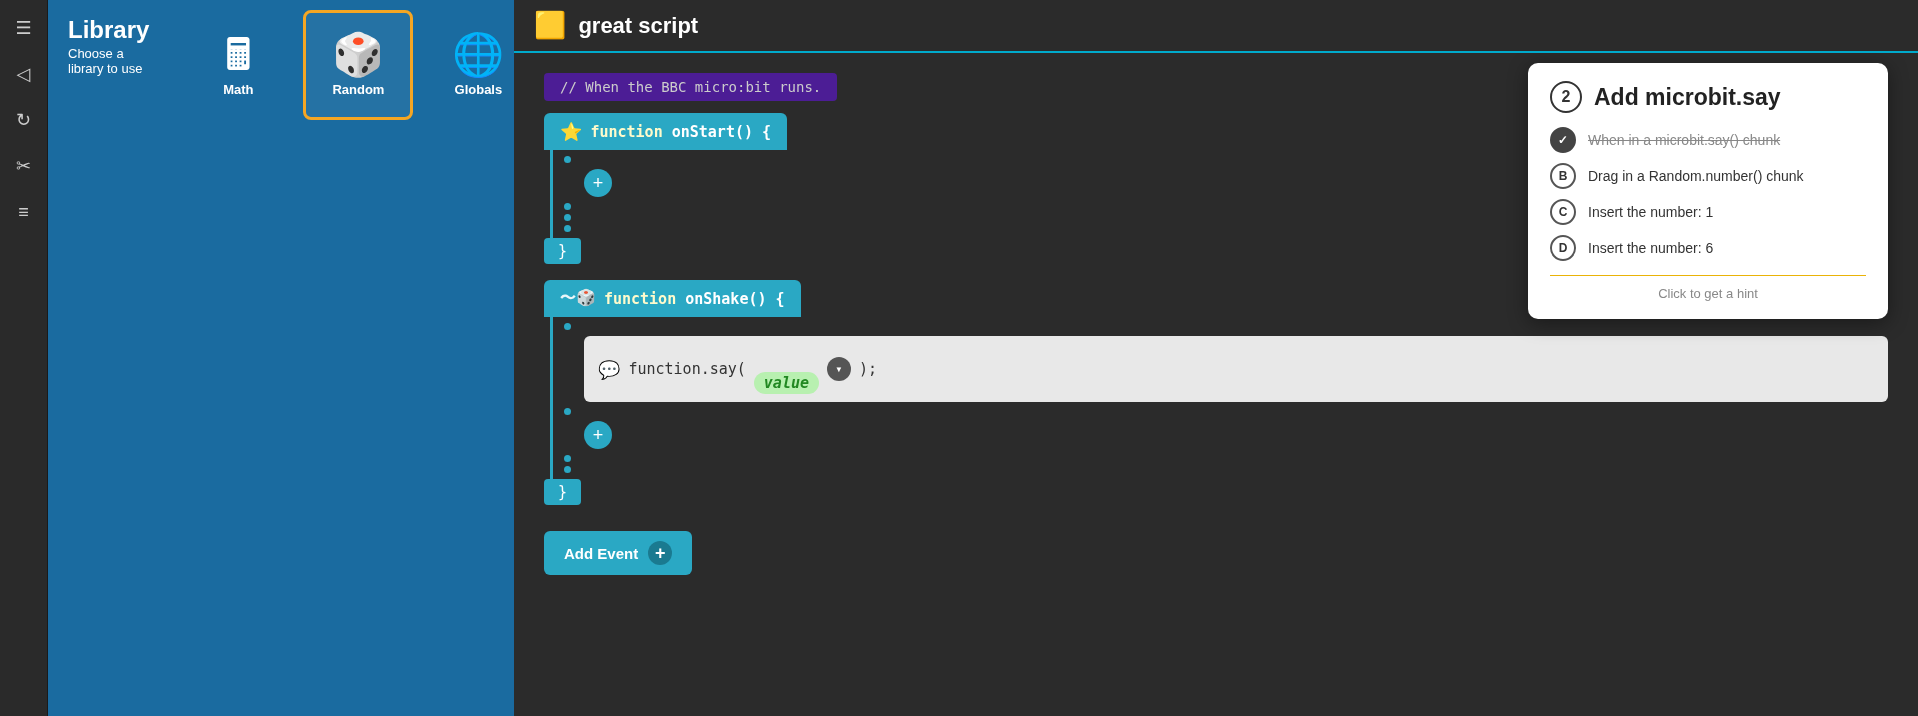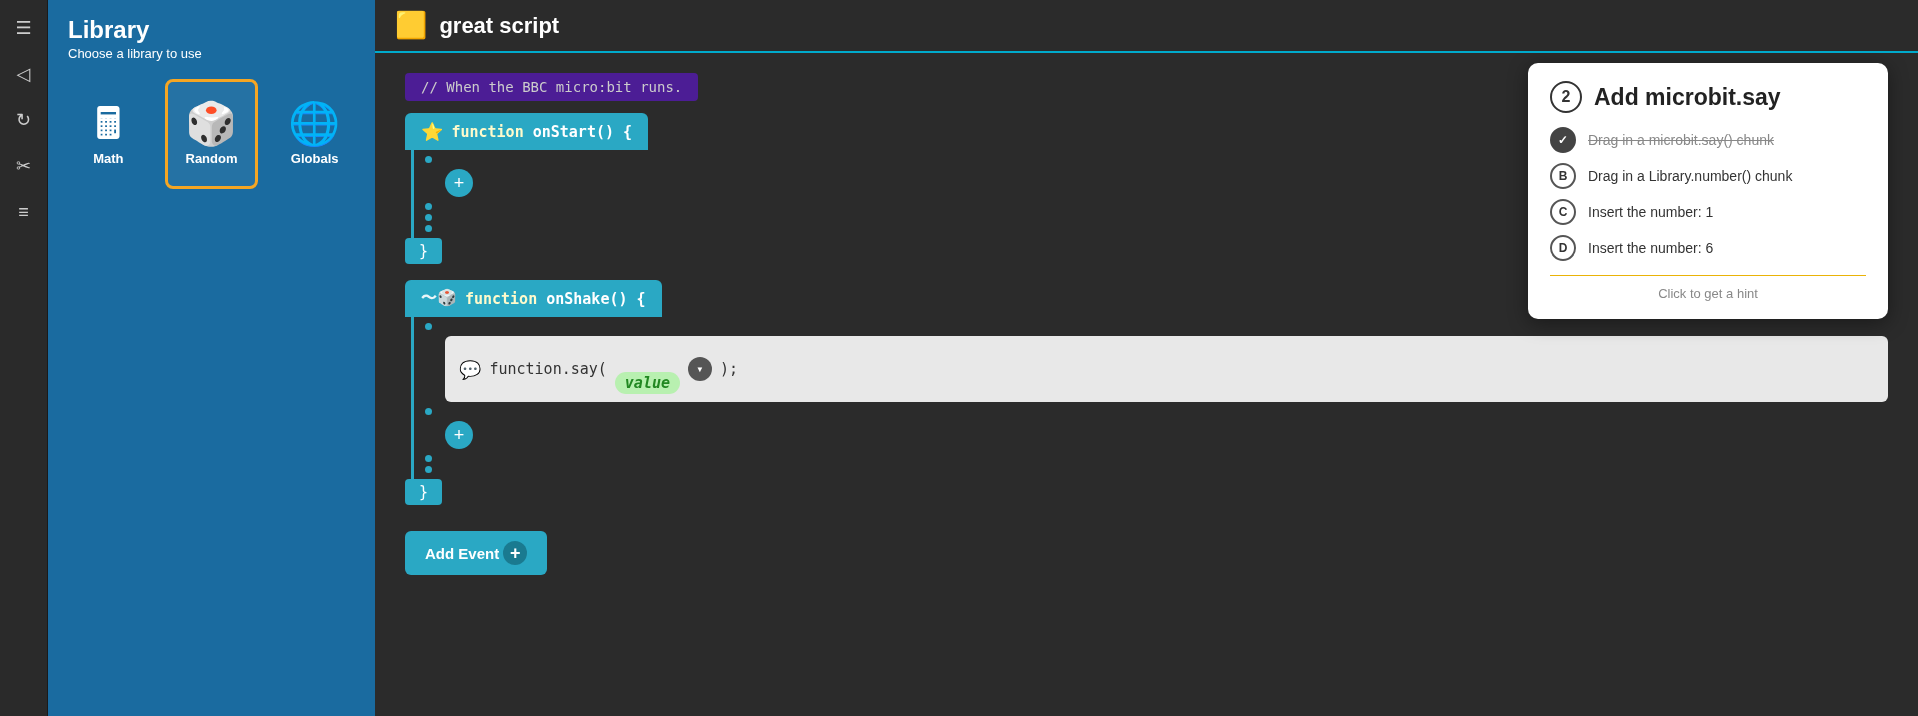--- a/index.html
+++ b/index.html
@@ -24,24 +24,24 @@
       align-items: center;
       justify-content: center;
       color: #ccc;
       font-size: 18px;
       cursor: pointer;
       border-radius: 4px;
     }
 
     
     .library-panel {
-      width: 327px;
+      width: 466px;
       background: #1a6ba0;
       display: flex;
-      flex-direction: column;
+      flex-direction: row;
       padding: 0;
     }
     .library-header {
       padding: 16px 20px 8px 20px;
     }
     .library-title {
       font-size: 24px;
       font-weight: bold;
       color: white;
     }
@@ -249,21 +249,21 @@
     
     .add-event-btn {
       display: inline-flex;
       align-items: center;
       background: #2aa8c4;
       color: white;
       padding: 10px 20px;
       border-radius: 6px;
       font-size: 15px;
       font-weight: bold;
-      gap: 4px;
+      gap: 10px;
       cursor: pointer;
       margin-top: 10px;
     }
     .add-event-plus {
       width: 24px;
       height: 24px;
       border-radius: 50%;
       background: #1a7a90;
       display: flex;
       align-items: center;
@@ -465,26 +465,26 @@
     
     <div class="hint-popup">
       <div class="hint-header">
         <div class="hint-step-circle">2</div>
         <div class="hint-title">Add microbit.say</div>
       </div>
       <div class="hint-items">
 
         <div class="hint-item">
           <div class="hint-item-circle checked">✓</div>
-          <span class="hint-item-text strikethrough">Drag in a microbit.say() chunk</span>
+          <span class="hint-item-text strikethrough">When in a microbit.say() chunk</span>
         </div>
 
         <div class="hint-item">
           <div class="hint-item-circle">B</div>
-          <span class="hint-item-text">Drag in a Library.number() chunk</span>
+          <span class="hint-item-text">Drag in a Random.number() chunk</span>
         </div>
 
         <div class="hint-item">
           <div class="hint-item-circle">C</div>
           <span class="hint-item-text">Insert the number: 1</span>
         </div>
 
         <div class="hint-item">
           <div class="hint-item-circle">D</div>
           <span class="hint-item-text">Insert the number: 6</span>

